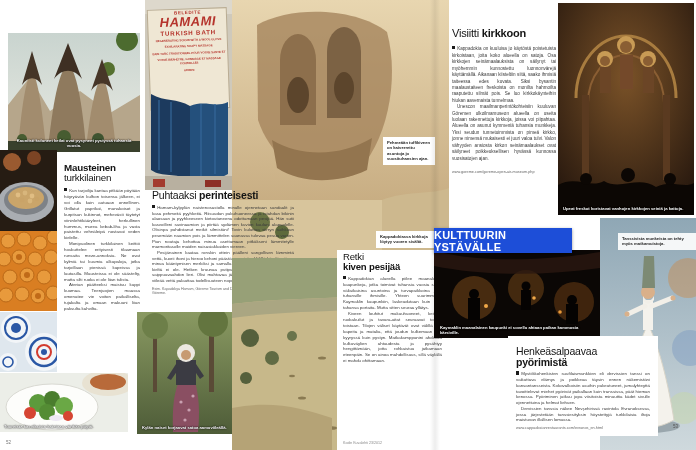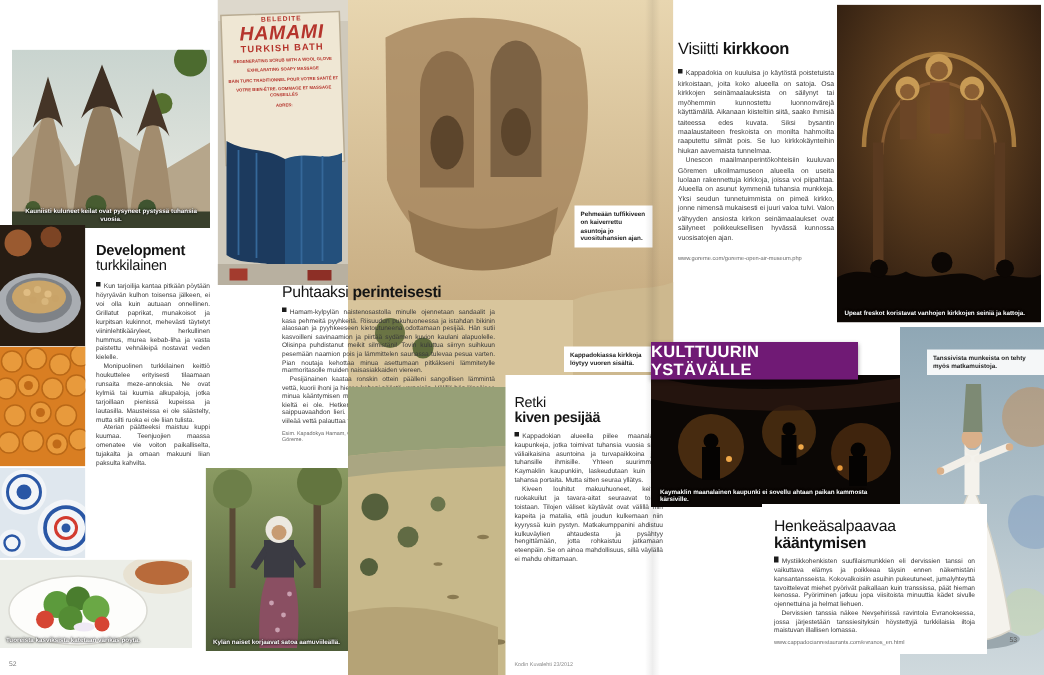--- a/index.html
+++ b/index.html
@@ -26,21 +26,21 @@
   .pagenum{position:absolute;font-size:4.5px;color:#777;}
   .footerline{position:absolute;font-size:3.6px;color:#888;}
   
   .sign{position:absolute;left:4px;top:10px;width:79px;text-align:center;color:#b5342c;
         transform:rotate(-2deg);}
   .sign .s1{font-size:4.5px;font-weight:700;letter-spacing:.6px;}
   .sign .s2{font-size:13px;font-weight:700;font-style:italic;letter-spacing:.5px;line-height:1;}
   .sign .s3{font-size:6.2px;font-weight:700;letter-spacing:.8px;margin-top:1px;}
   .sign .s4{font-size:2.9px;line-height:1.5;margin-top:2px;font-weight:700;}
   
-  #banner{position:absolute;left:434px;top:228px;width:138px;height:25px;background:#701a75;
+  #banner{position:absolute;left:434px;top:228px;width:138px;height:25px;background:#1d4ed8;
           color:#fff;font-weight:700;font-size:11px;letter-spacing:.2px;display:flex;
           align-items:center;justify-content:flex-start;box-shadow:0 1px 3px rgba(0,0,0,.4);}
 </style>
 </head>
 <body>
 
 <div id="spread">
 
   <div class="photo" style="left:8px;top:33px;width:132px;height:119px;">
     <svg viewBox="0 0 132 119" preserveAspectRatio="none">
@@ -184,31 +184,31 @@
         <circle cx="47" cy="39" r="8" fill="#548c34"></circle>
       <circle cx="30" cy="40" r="6" fill="#d64533"></circle>
         <circle cx="68" cy="43" r="5" fill="#d64533"></circle>
       <ellipse cx="56" cy="45" rx="7" ry="3" fill="#efe9f5"></ellipse>
     </svg>
     <div class="cap" style="left:4px;bottom:3px;width:90px;">Tuoreista kasviksista katetaan värikäs pöytä.</div>
   </div>
 
   <div style="position:absolute;left:64px;top:163px;width:76px;">
     <div class="art-title" style="font-size:9.8px;">
-      <span class="tb">Development</span><br>
+      <span class="tb">Mausteinen</span><br>
       <span>turkkilainen</span>
     </div>
     <div class="bt" style="margin-top:5px;font-size:4.4px;">
       <p><span class="bullet"></span><span>Kun tarjoilija kantaa pitkään pöytään höyryävän kulhon toisensa jälkeen, ei voi olla kuin autuaan onnellinen. Grillatut paprikat, munakoisot ja kurpitsan kukinnot, mehevästi täytetyt viininlehtikääryleet, herkullinen hummus, murea kebab-liha ja vasta paistettu vehnäleipä nostavat veden kielelle.</span></p>
       <p class="ind">Monipuolinen turkkilainen keittiö houkuttelee erityisesti tilaamaan runsaita meze-annoksia. Ne ovat kylmiä tai kuumia alkupaloja, jotka tarjoillaan pienissä kupeissa ja lautasilla. Mausteissa ei ole säästelty, mutta silti ruoka ei ole liian tulista.</p>
       <p class="ind">Aterian päätteeksi maistuu kuppi kuumaa. Teenjuojien maassa omenatee vie voiton paikalliselta, tujakalta ja omaan makuuni liian paksulta kahvilta.</p>
     </div>
   </div>
 
-  <div style="position:absolute;left:152px;top:190px;width:142px;margin-left:36px;">
+  <div style="position:absolute;left:152px;top:190px;width:142px;">
     <div class="art-title">
       <span>Puhtaaksi</span>
       <span class="tb">perinteisesti</span>
     </div>
     <div class="bt" style="margin-top:4px;font-size:4.4px;line-height:1.28;">
       <p><span class="bullet"></span><span>Hamam-kylpylän naistenosastolla minulle ojennetaan sandaalit ja kasa pehmeitä pyyhkeitä. Riisuudun pukuhuoneessa ja istahdan bikinin alaosaan ja pyyhkeeseen kietoutuneena odottamaan pesijää. Hän sutii kasvoilleni savinaamion ja piirtää sydämen kuvion kaulani alapuolelle. Olisinpa puhdistanut meikit silmistäni! Tovin kuluttua siirryn suihkuun pesemään naamion pois ja lämmittelen saunassa tulevaa pesua varten. Pian noutaja kehottaa minua asettumaan pitkäkseni lämmitetylle marmoritasolle muiden naisasiakkaiden viereen.</span></p>
       <p class="ind">Pesijänainen kaataa ronskin ottein päälleni sangollisen lämmintä vettä, kuorii ihoni ja hieroo kehoni päästä varpaisiin. Välillä hän läpsäisee minua kääntymisen merkiksi ja samalla komentaa topakasti – yhteistä kieltä ei ole. Hetken kruunaa putipuhtaaksi saatu iho ja runsas saippuavaahdon lieri. Olisi mahtavaa jäädä löhöämään, mutta huljaus viileää vettä palauttaa todellisuuteen nopeasti.</p>
     </div>
     <div class="credit">Esim. Kapadokya Hamam, Göreme Tourism and Development, Cooperative Complex, Göreme.</div>
   </div>
@@ -256,21 +256,21 @@
           <ellipse cx="150" cy="90" rx="4" ry="1.5"></ellipse>
         <ellipse cx="40" cy="160" rx="5" ry="1.8"></ellipse>
           <ellipse cx="100" cy="170" rx="5" ry="1.8"></ellipse>
         <ellipse cx="20" cy="180" rx="4" ry="1.5"></ellipse>
           <ellipse cx="60" cy="118" rx="3" ry="1.2"></ellipse>
       </g>
       <path d="M0,150 C40,142 70,150 100,160 L100,192 L0,192 Z" fill="#b5a376"></path>
     </svg>
   </div>
 
-  <div class="whitebox" style="left:337px;top:250px;width:110px;height:200px;padding:14px 5px 0 6px;box-sizing:border-box;">
+  <div class="whitebox" style="left:337px;top:250px;width:110px;height:200px;padding:2px 5px 0 6px;box-sizing:border-box;">
     <div class="art-title" style="font-size:9.6px;">
       <span>Retki</span><br>
       <span class="tb">kiven pesijää</span>
     </div>
     <div class="bt" style="margin-top:4px;font-size:4.4px;">
       <p><span class="bullet"></span><span>Kappadokian alueella piilee maanalaisia kaupunkeja, jotka toimivat tuhansia vuosia sitten väliaikaisina asuntoina ja turvapaikkoina jopa tuhansille ihmisille. Yhteen suurimmista, Kaymaklin kaupunkiin, laskeudutaan kuin mitä tahansa portaita. Mutta sitten seuraa yllätys.</span></p>
       <p class="ind">Kiveen louhitut makuuhuoneet, keittiöt, ruokakuilut ja tavara-aitat seuraavat toinen toistaan. Tilojen väliset käytävät ovat välillä niin kapeita ja matalia, että joudun kulkemaan niin kyyryssä kuin pystyn. Matkakumppanini ahdistuu kulkuväylien ahtaudesta ja pysähtyy hengittämään, jotta rohkaistuu jatkamaan eteenpäin. Se on ainoa mahdollisuus, sillä väylällä ei mahdu ohittamaan.</p>
     </div>
     <div class="footerline" style="left:6px;bottom:5px;position:absolute;">Kodin Kuvalehti 23/2012</div>
   </div>
@@ -371,21 +371,21 @@
     <div class="capbox" style="left:18px;top:15px;width:70px;background:rgba(255,255,255,.9);">Tanssivista munkeista on tehty myös matkamuistoja.</div>
   </div>
 
   <div id="banner">
     <span>KULTTUURIN YSTÄVÄLLE</span>
   </div>
 
   <div class="whitebox" style="left:508px;top:336px;width:150px;height:100px;padding:10px 8px 0 8px;box-sizing:border-box;">
     <div class="art-title">
       <span>Henkeäsalpaavaa</span>
-      <span class="tb">kääntymisen</span>
+      <span class="tb">pyörimistä</span>
     </div>
     <div class="bt" style="margin-top:4px;font-size:4.4px;line-height:1.3;">
       <p><span class="bullet"></span><span>Mystiikkohenkisten suufilaismunkkien eli dervissien tanssi on vaikuttava elämys ja poikkeaa täysin ennen näkemistäni kansantansseista. Kokovalkoisiin asuihin pukeutuneet, jumalyhteyttä tavoittelevat miehet pyörivät paikallaan kuin transsissa, päät hieman kenossa. Pyöriminen jatkuu jopa viisitoista minuuttia kädet sivulle ojennettuina ja helmat liehuen.</span></p>
       <p class="ind">Dervissien tanssia näkee Nevşehirissä ravintola Evranoksessa, jossa järjestetään tanssiesityksin höystettyjä turkkilaisia iltoja maistuvan illallisen lomassa.</p>
     </div>
     <div class="url" style="margin-top:3px;">www.cappadocianrestaurants.com/evranos_en.html</div>
   </div>
 
   <div class="pagenum" style="left:673px;top:424px;color:#555;">53</div>
 

